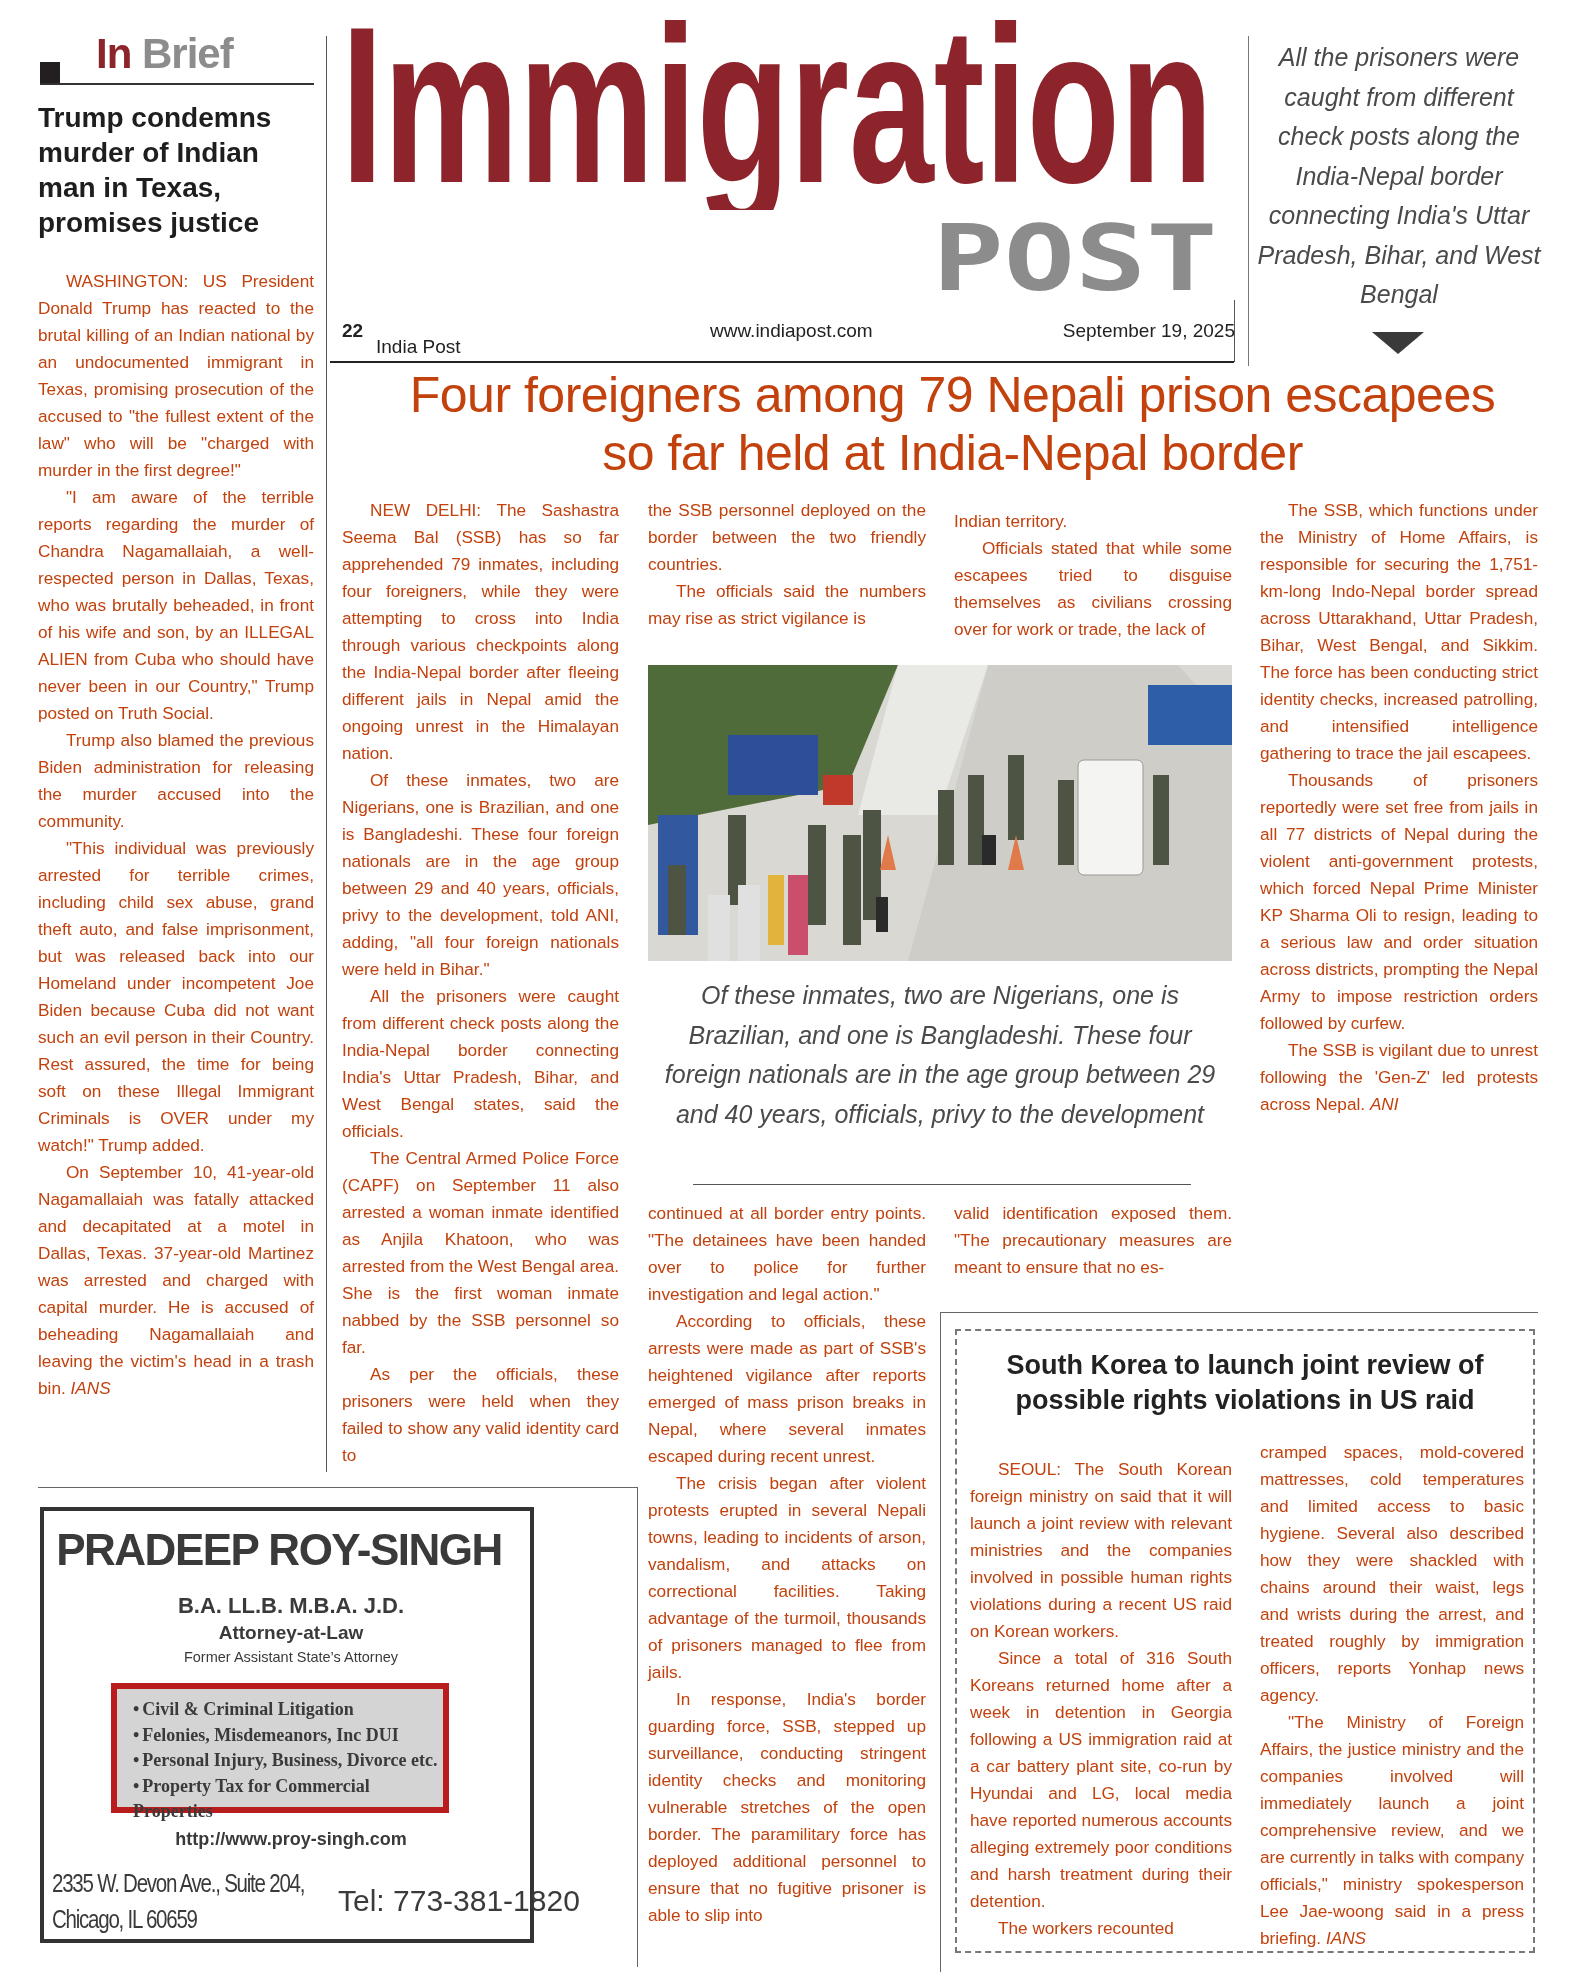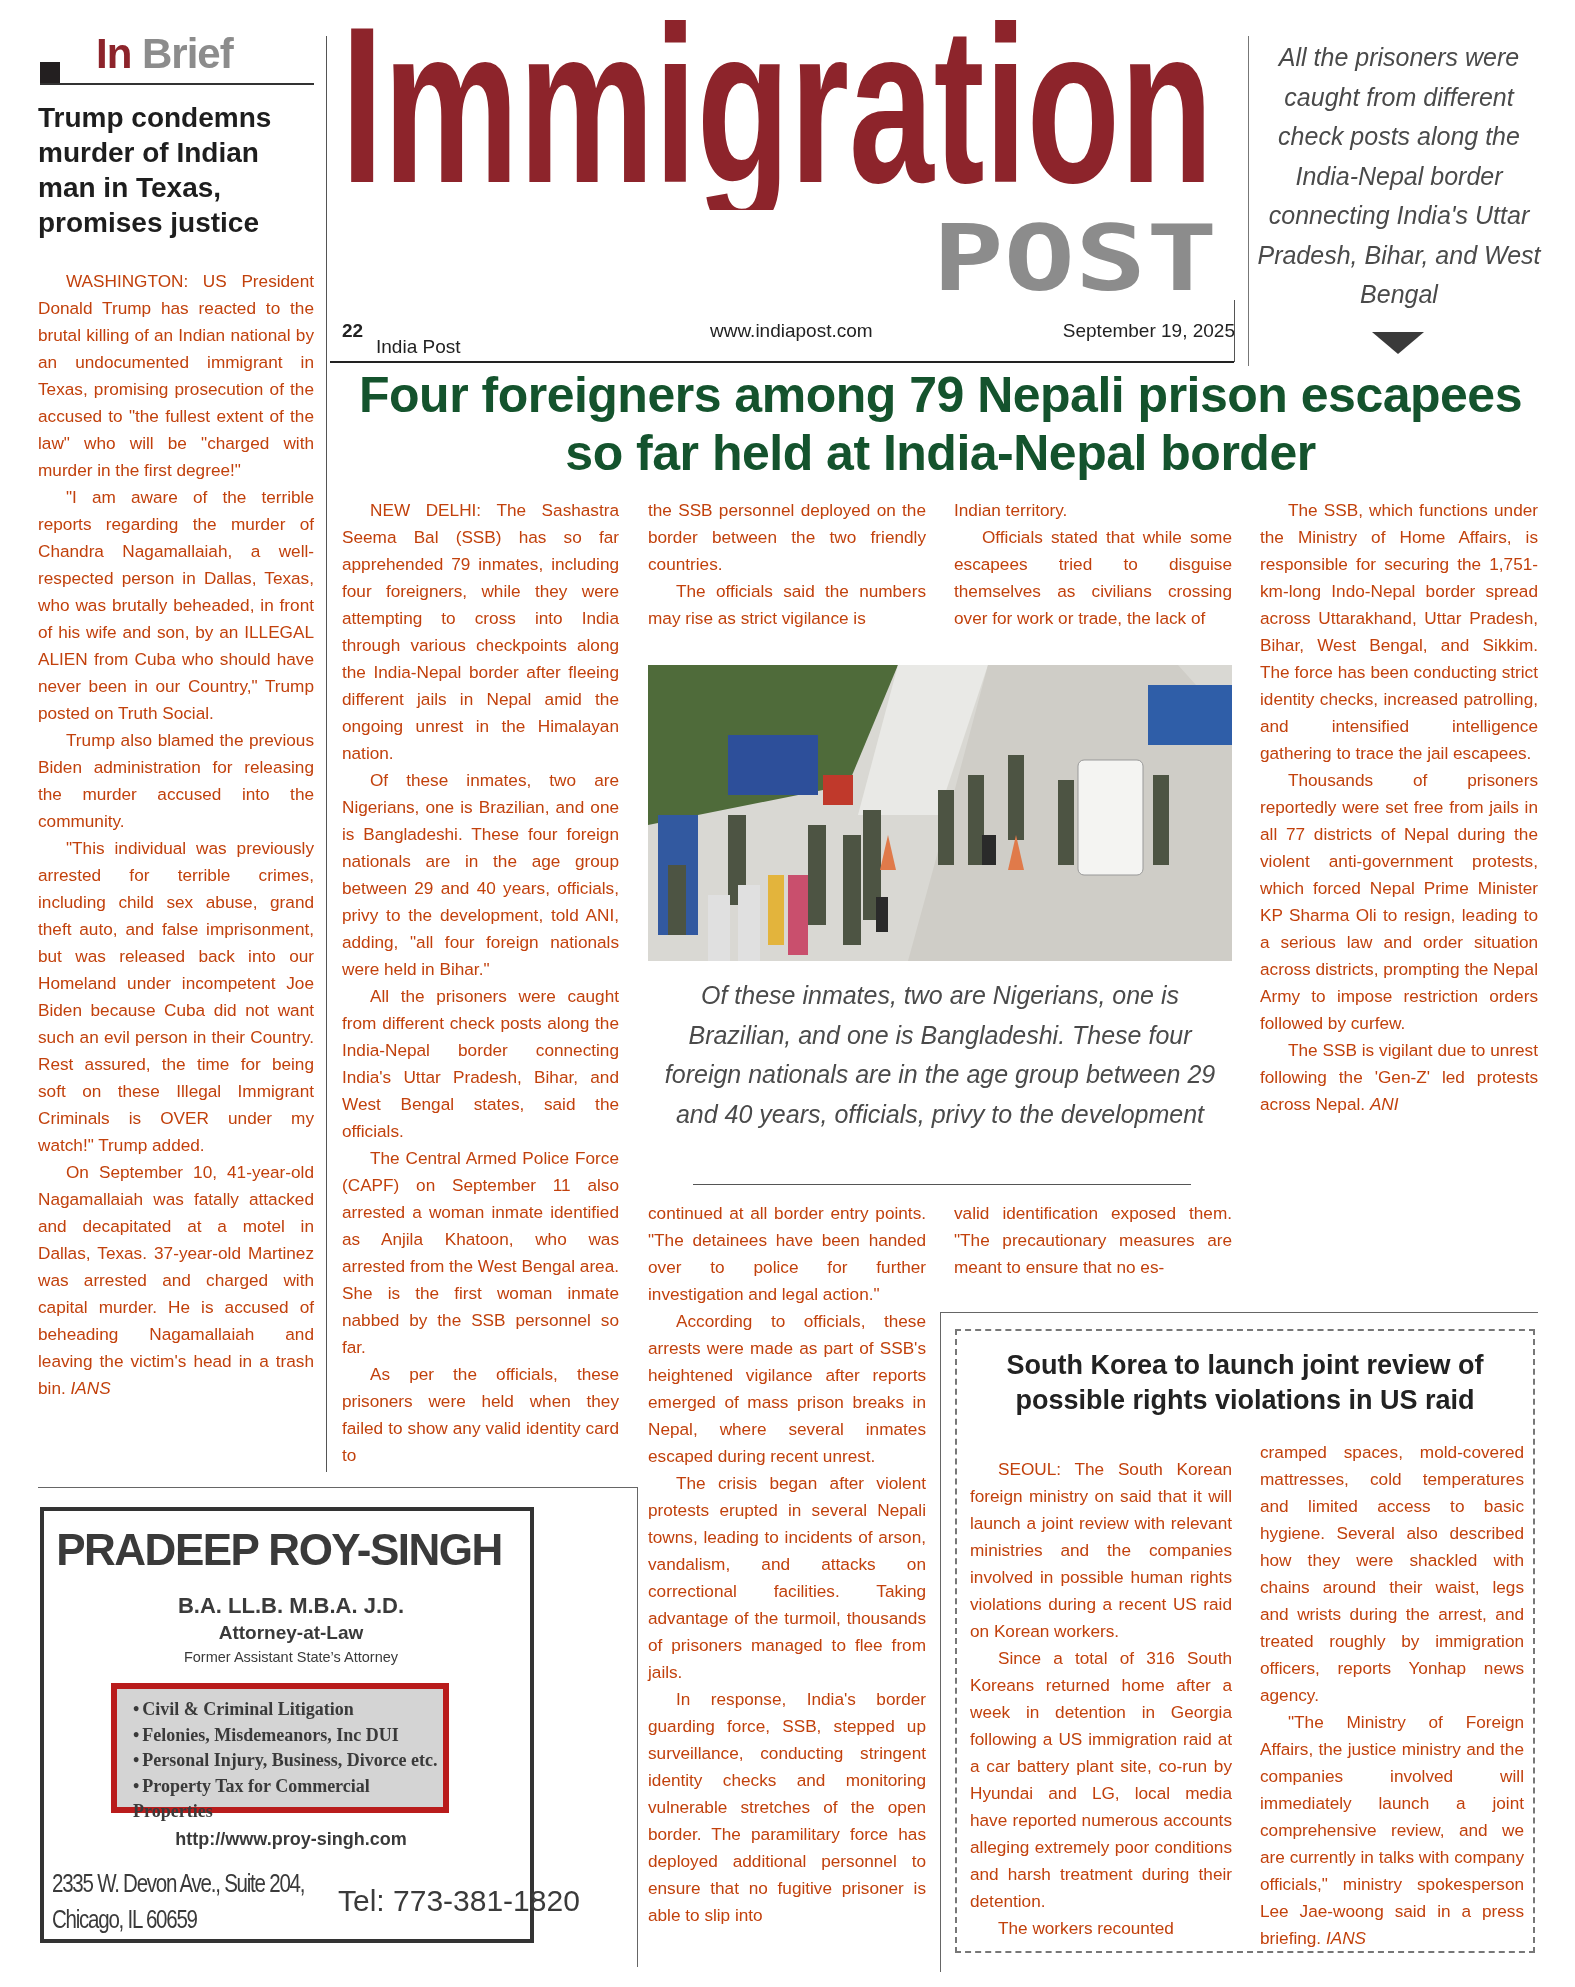--- a/index.html
+++ b/index.html
@@ -36,26 +36,26 @@
   #issue-url { position: absolute; left: 370px; top: 0; }
   #issue-date { position: absolute; right: 0; top: 0; }
   #masthead-rule { left: 330px; top: 361px; width: 904px; height: 2px; background: #222; }
   #masthead-rule-v { left: 1234px; top: 300px; width: 1px; height: 62px; background: #555; }
 
   
   #pull-quote-top { left: 1256px; top: 38px; width: 286px; font-size: 25px; line-height: 39.5px; font-style: italic; color: #4a4a4a; text-align: center; }
   #arrow-down-icon { left: 1372px; top: 332px; width: 0; height: 0; border-left: 26px solid transparent; border-right: 26px solid transparent; border-top: 22px solid #3a3a3a; }
 
   
-  #main-headline { left: 318px; top: 366px; width: 1245px; font-size: 50px; line-height: 58px; text-align: center; color: #14532d; font-weight: bold; letter-spacing: -0.5px; }
+  #main-headline { left: 330px; top: 366px; width: 1245px; font-size: 50px; line-height: 58px; text-align: center; color: #c2410c; font-weight: normal; letter-spacing: -0.5px; }
 
   
   #col1 { left: 342px; top: 497px; width: 277px; }
   #col2 { left: 648px; top: 497px; width: 278px; }
-  #col3 { left: 954px; top: 497px; width: 278px; }
+  #col3 { left: 954px; top: 508px; width: 278px; }
   #col4 { left: 1260px; top: 497px; width: 278px; }
   #col2b { left: 648px; top: 1200px; width: 278px; }
   #col3b { left: 954px; top: 1200px; width: 278px; }
 
   
   #news-photo { left: 648px; top: 665px; width: 584px; height: 296px; overflow: hidden; background: #cfcfcb; }
 
   
   #photo-caption { left: 648px; top: 976px; width: 584px; font-size: 25px; line-height: 39.5px; font-style: italic; color: #4a4a4a; text-align: center; }
   #caption-rule { left: 693px; top: 1184px; width: 498px; height: 1px; background: #555; }

